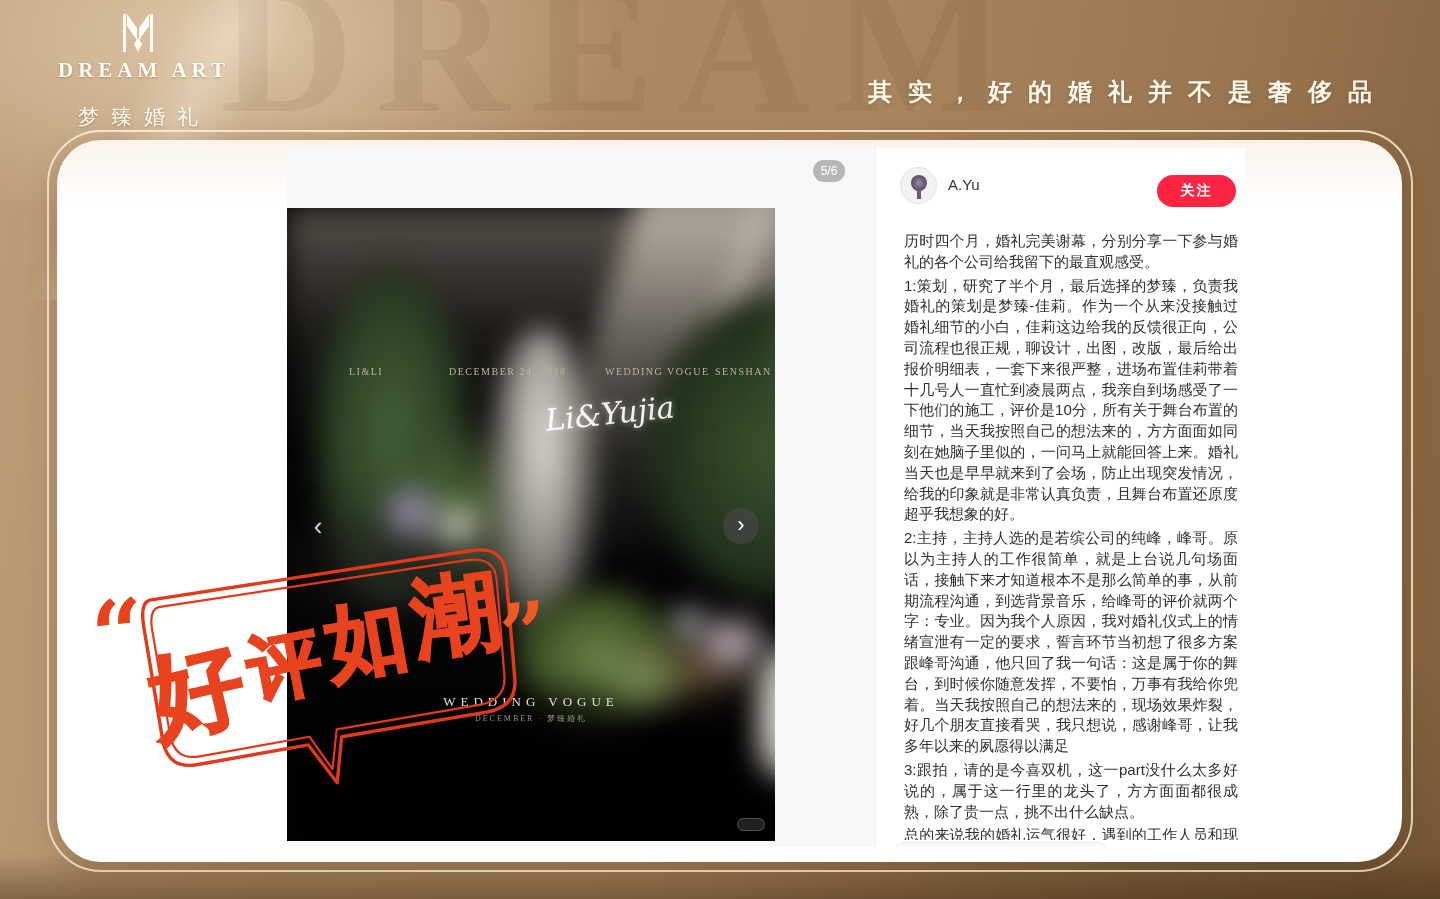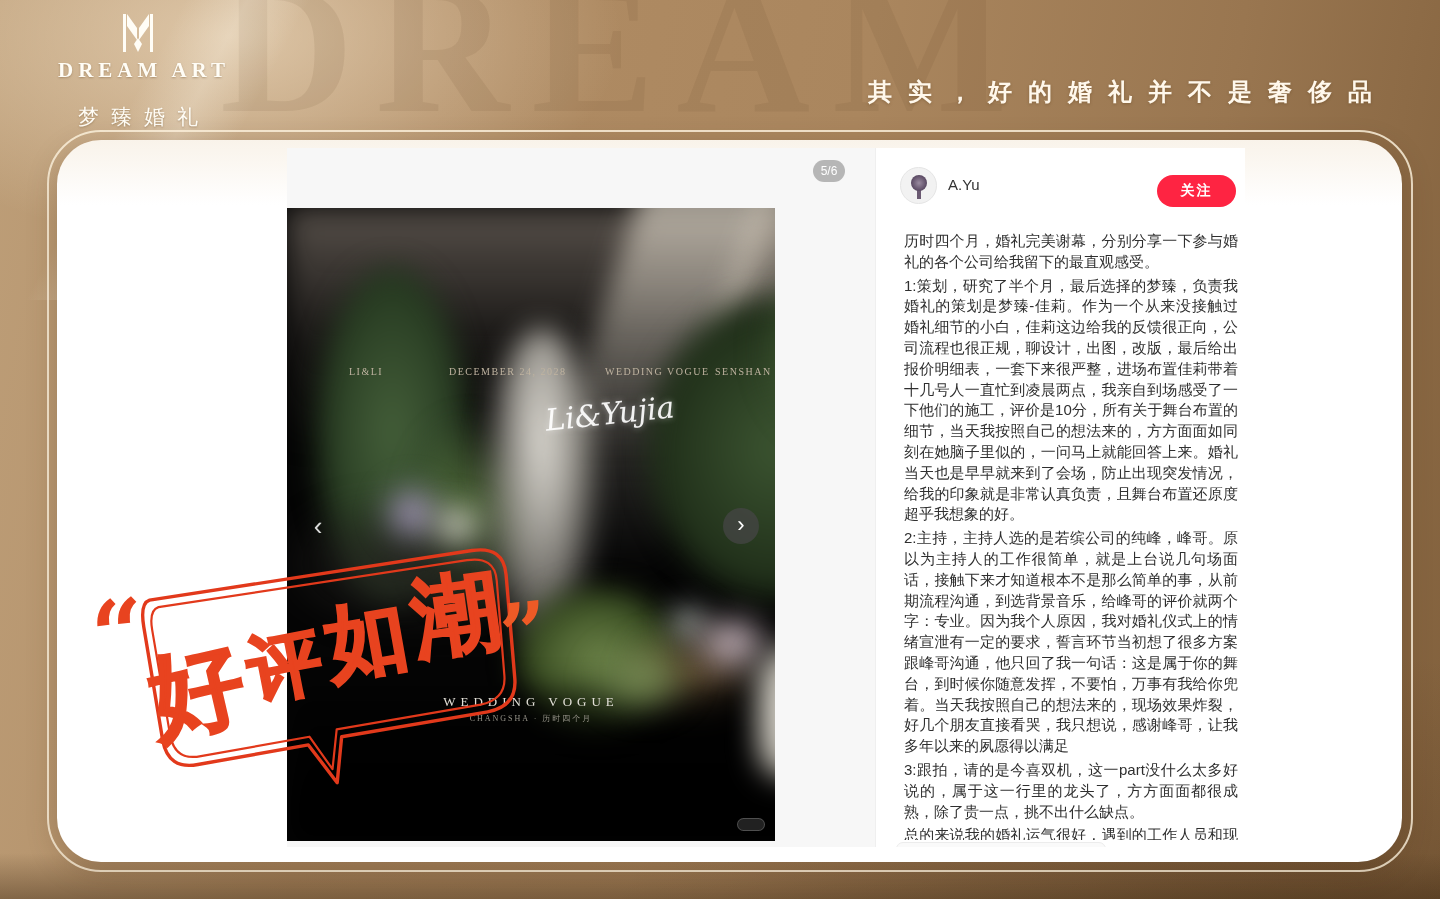--- a/index.html
+++ b/index.html
@@ -228,21 +228,21 @@
           <span class="cap-a">LI&amp;LI</span>
           <span class="cap-b">DECEMBER 24, 2028</span>
           <span class="cap-c">WEDDING VOGUE</span>
           <span class="cap-d">SENSHAN STUDIO</span>
         </div>
 
         <div class="signature">Li&amp;Yujia</div>
 
         <div class="photo-footer">
           <div class="t1">WEDDING  VOGUE</div>
-          <div class="t2">CHANGSHA · 历时四个月</div>
+          <div class="t2">DECEMBER · 梦臻婚礼</div>
         </div>
 
         <div class="nav-prev">‹</div>
         <div class="nav-next">›</div>
         <div class="wm-pill"></div>
       </div>
     </div>
 
     <div class="panel">
       <div class="p-head">

